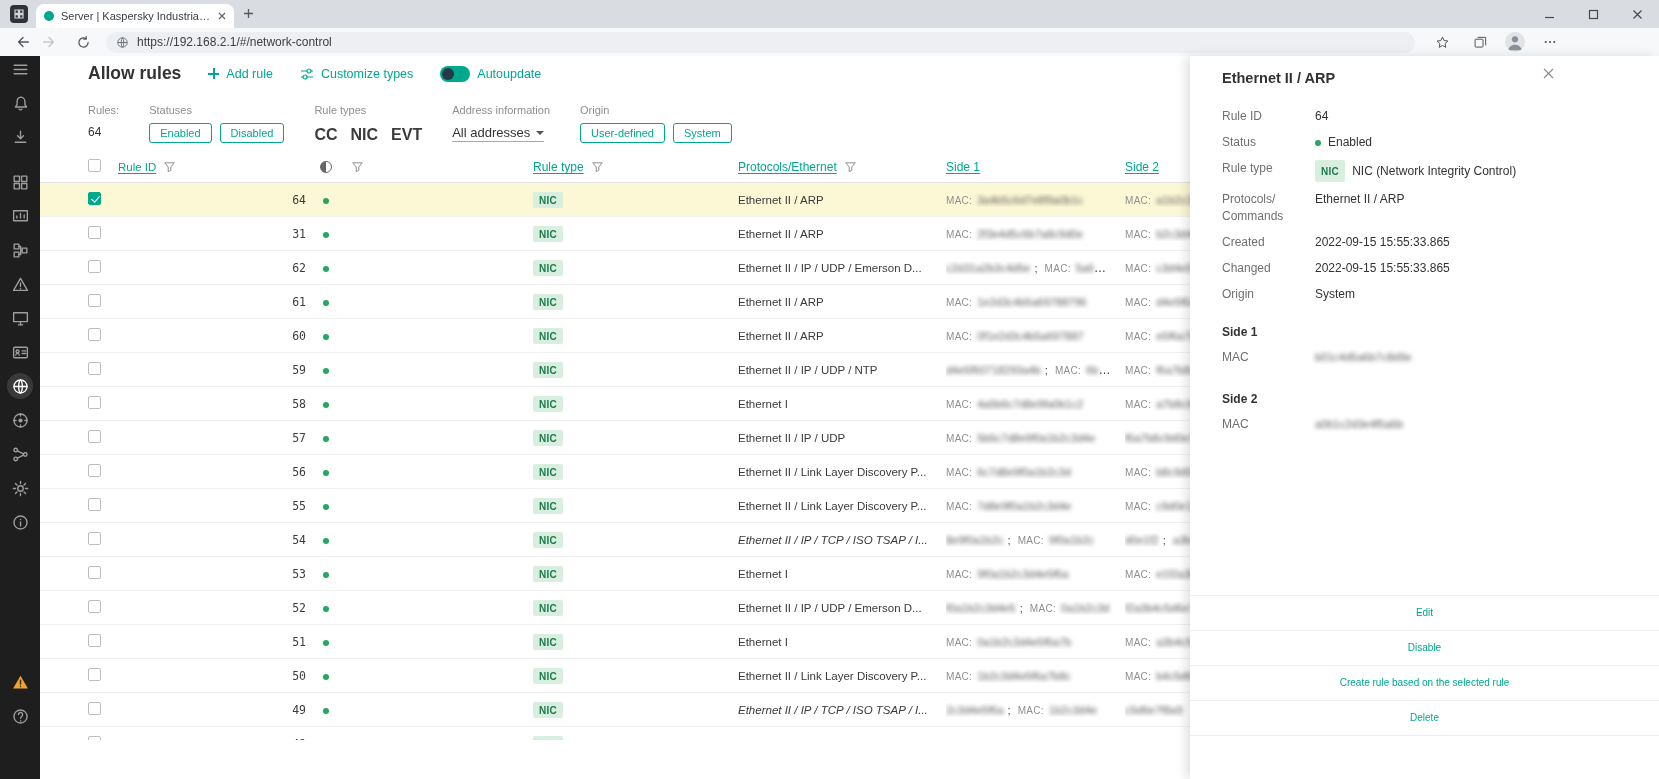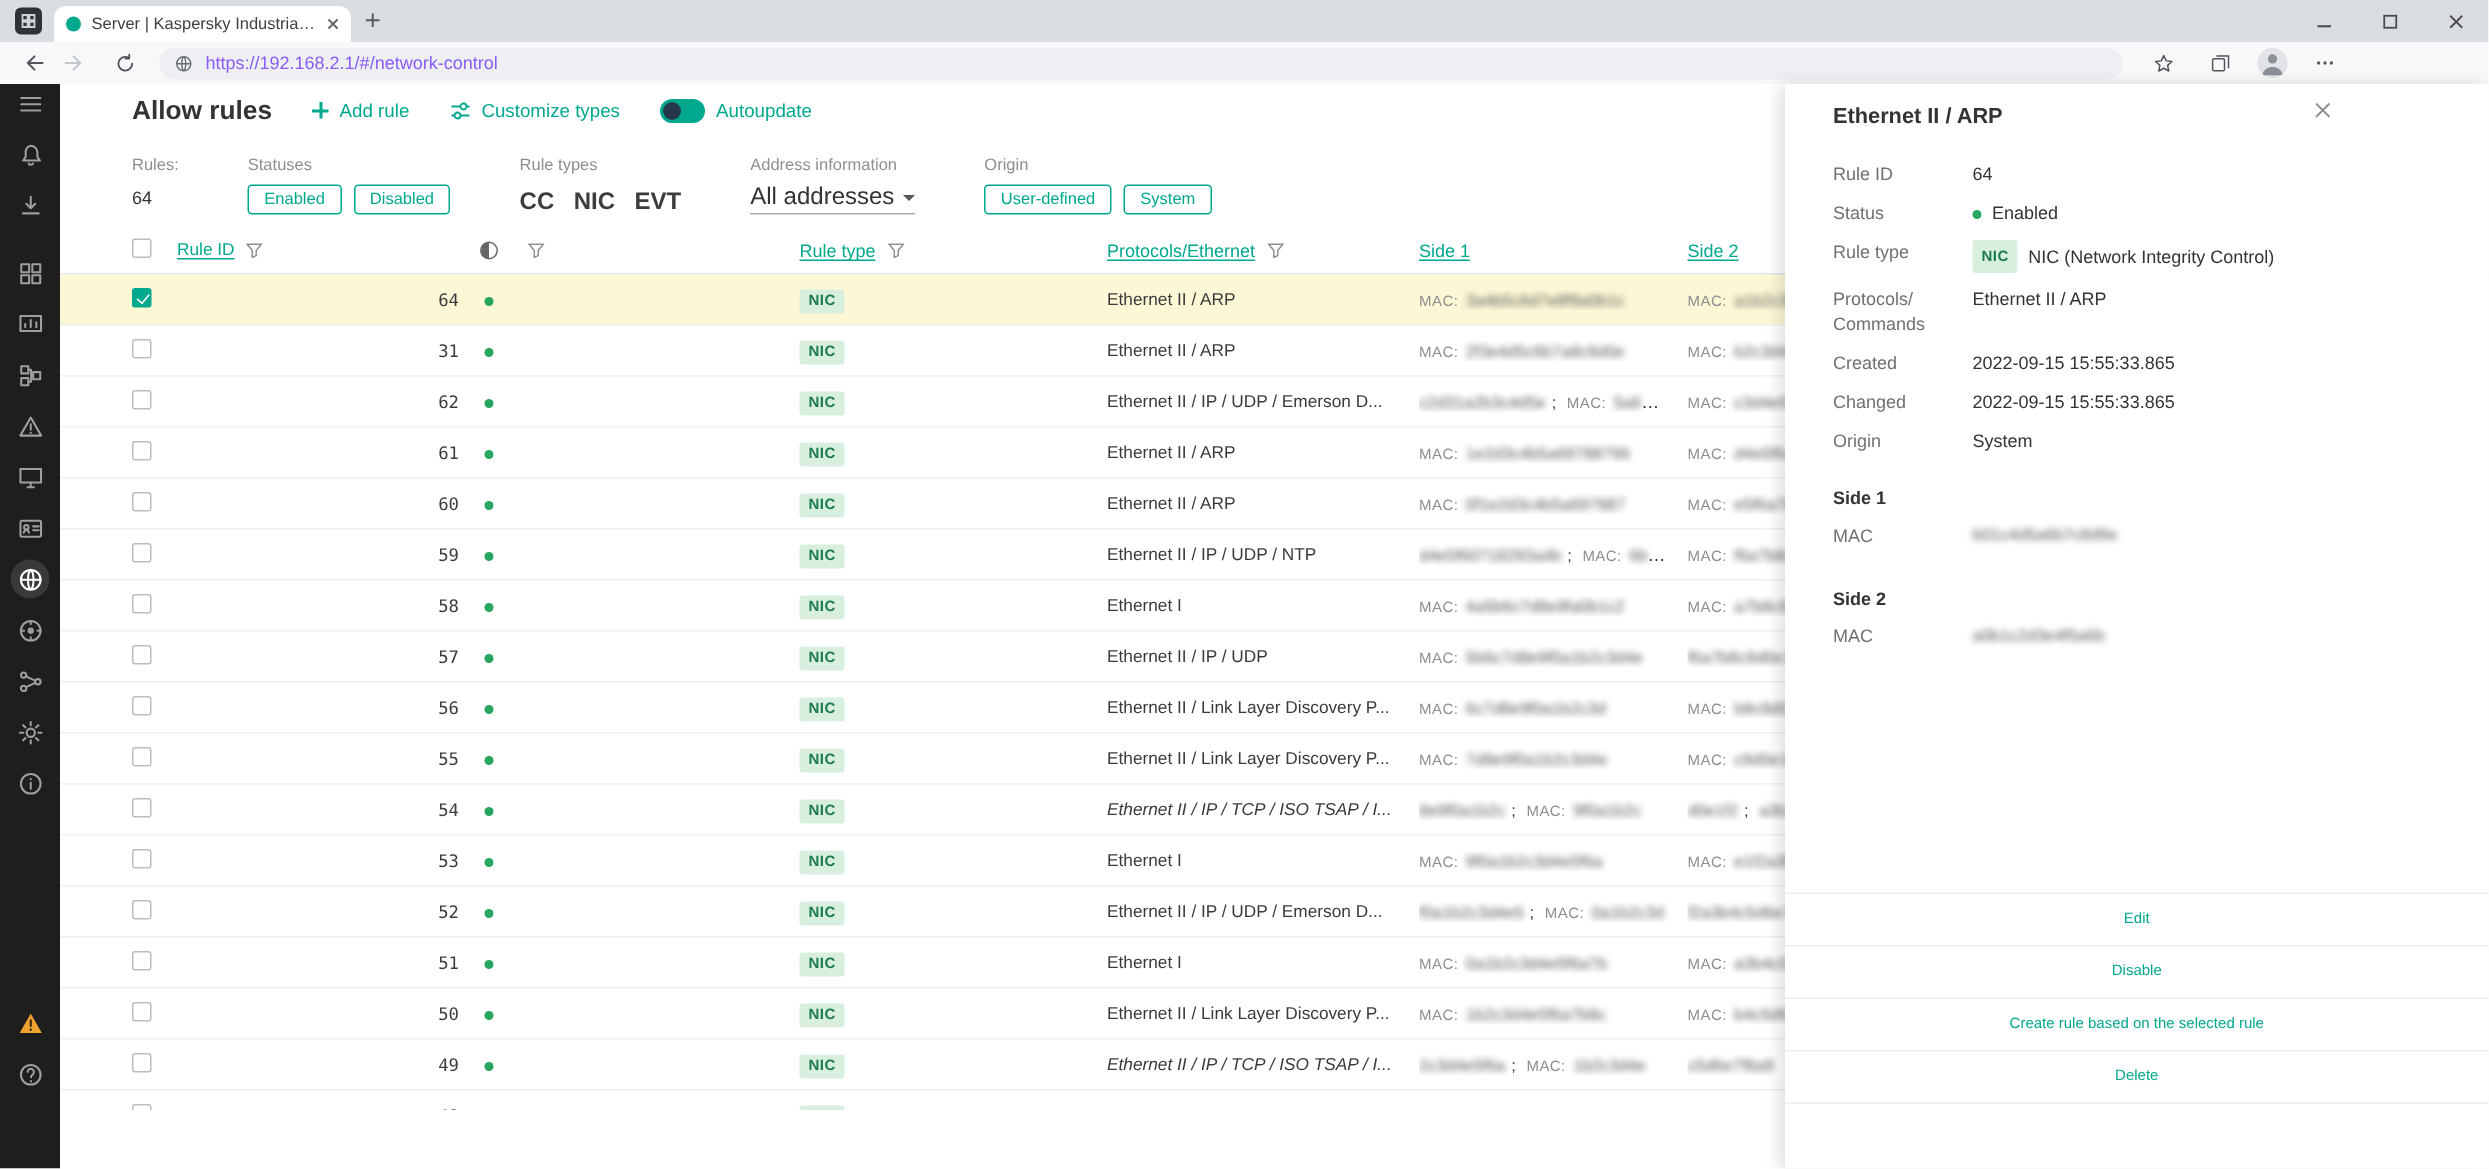--- a/index.html
+++ b/index.html
@@ -17,21 +17,21 @@
   .tab-close{flex:none;color:#5f6368;cursor:pointer;}
   .newtab{position:absolute;left:243px;top:8px;color:#55585c;cursor:pointer;}
   .wincontrols{position:absolute;right:0;top:0;height:28px;display:flex;}
   .wc{width:44px;height:28px;display:flex;align-items:center;justify-content:center;color:#4a4a4a;cursor:pointer;}
   .toolbar{position:absolute;top:28px;left:0;right:0;height:28px;background:#f7f8fa;border-bottom:1px solid #e0e2e5;
            display:flex;align-items:center;}
   .ticon{width:26px;height:26px;display:flex;align-items:center;justify-content:center;color:#52565b;cursor:pointer;flex:none;}
   .ticon.disabled{color:#c3c7cb;cursor:default;}
   .urlbar{flex:1;height:21px;margin:0 14px 0 10px;background:#edeff2;border-radius:11px;display:flex;align-items:center;
           padding:0 10px;gap:8px;cursor:text;}
-  .url-text{font-size:12px;color:#8b5cf6;white-space:nowrap;}
+  .url-text{font-size:12px;color:#404040;white-space:nowrap;}
   .tb-right{display:flex;gap:12px;align-items:center;margin-right:96px;}
   .avatar{width:20px;height:20px;border-radius:50%;background:#e1e3e6;display:flex;align-items:center;justify-content:center;overflow:hidden;cursor:pointer;}
   
   .sidebar{position:absolute;top:56px;left:0;bottom:0;width:40px;background:#1e1e1e;display:flex;flex-direction:column;}
   .side-icon{width:26px;height:26px;margin:0 auto 8px;display:flex;align-items:center;justify-content:center;
              color:#9e9e9e;cursor:pointer;border-radius:50%;flex:none;}
   .side-icon.ggap{margin-top:11px;}
   .side-icon.active{color:#ffffff;background:rgba(255,255,255,.12);}
   .sspacer{flex:1;}
   .side-icon[data-name="warning-triangle-icon"]{margin-bottom:8px;}
@@ -41,28 +41,28 @@
   .page-header{position:absolute;top:7px;left:48px;display:flex;align-items:center;gap:27px;}
   .page-header h1{margin:0;font-size:17.5px;font-weight:700;color:#333;}
   .hbtn{display:flex;align-items:center;gap:7px;color:#00a88e;font-size:12.5px;cursor:pointer;white-space:nowrap;}
   .plus{position:relative;width:11px;height:11px;}
   .plus::before,.plus::after{content:"";position:absolute;background:#00a88e;}
   .plus::before{left:5px;top:0;width:1.6px;height:11px;}
   .plus::after{left:0;top:5px;width:11px;height:1.6px;}
   .tgl{width:30px;height:16px;border-radius:9px;background:#00a88e;position:relative;cursor:pointer;flex:none;}
   .tgl::after{content:"";position:absolute;left:2px;top:2px;width:12px;height:12px;border-radius:50%;background:#25394a;}
   
-  .filters{position:absolute;top:48px;left:48px;display:flex;gap:46px;align-items:flex-start;}
+  .filters{position:absolute;top:48px;left:48px;display:flex;gap:30px;align-items:flex-start;}
   .fgroup .flabel{font-size:11px;color:#8f8f8f;display:block;margin-bottom:7px;}
   .chips{display:flex;gap:8px;}
   .chip{border:1px solid #00a88e;color:#00a88e;font-size:11px;padding:3px 10px;border-radius:3px;cursor:pointer;white-space:nowrap;}
   .rtypes{display:flex;gap:13px;font-size:16px;color:#3c3c3c;font-weight:600;padding-top:3px;}
   .rtypes span{cursor:pointer;}
   .rules-count{font-size:12px;color:#333;padding-top:2px;}
-  .addr-link{display:inline-flex;align-items:center;gap:6px;font-size:16px;color:#333;cursor:pointer;
+  .addr-link{display:inline-flex;align-items:center;gap:6px;font-size:13px;color:#333;cursor:pointer;
              border-bottom:1px solid #a9a9a9;padding-bottom:1px;}
   .caret{width:0;height:0;border-left:4px solid transparent;border-right:4px solid transparent;border-top:4px solid #555;}
   
   .thead,.trow{display:grid;grid-template-columns:30px 190px 225px 205px 208px 179px auto;
                padding-left:48px;align-items:center;box-sizing:border-box;}
   .thead{position:absolute;top:96px;left:0;right:0;height:31px;border-bottom:1px solid #e3e3e3;font-size:12px;}
   .hl{color:#00a88e;text-decoration:underline;text-underline-offset:2px;cursor:pointer;white-space:nowrap;}
   .hcell{display:flex;align-items:center;gap:8px;}
   .half{width:12px;height:12px;border-radius:50%;border:1px solid #666;box-sizing:border-box;
         background:linear-gradient(90deg,#666 50%,#fff 50%);cursor:pointer;flex:none;}

